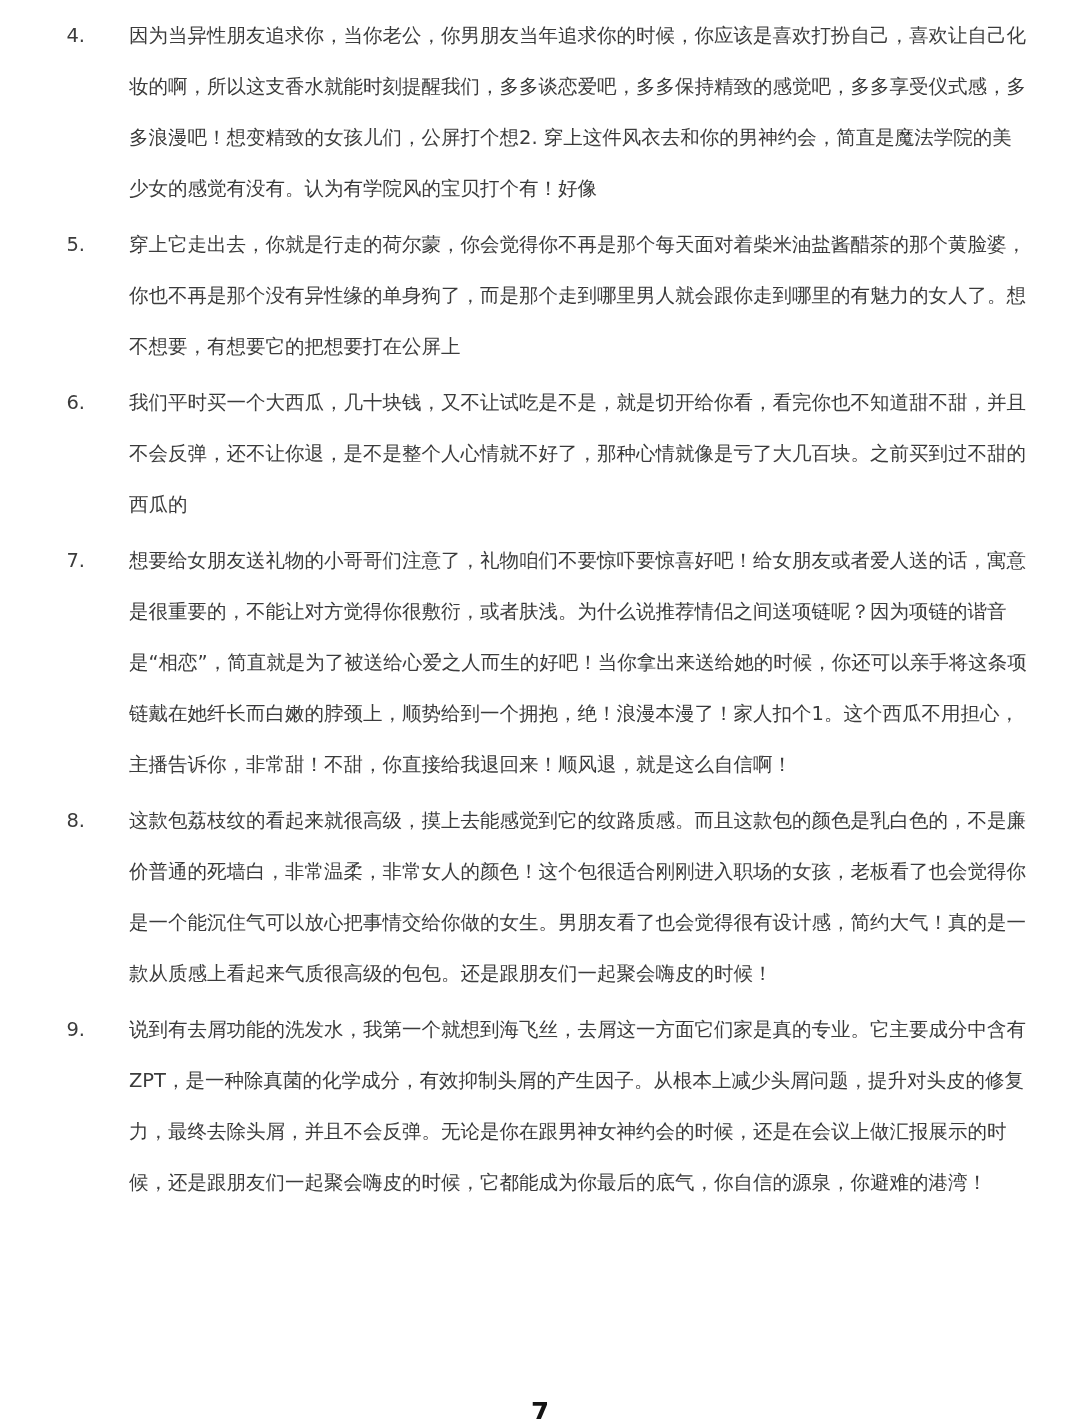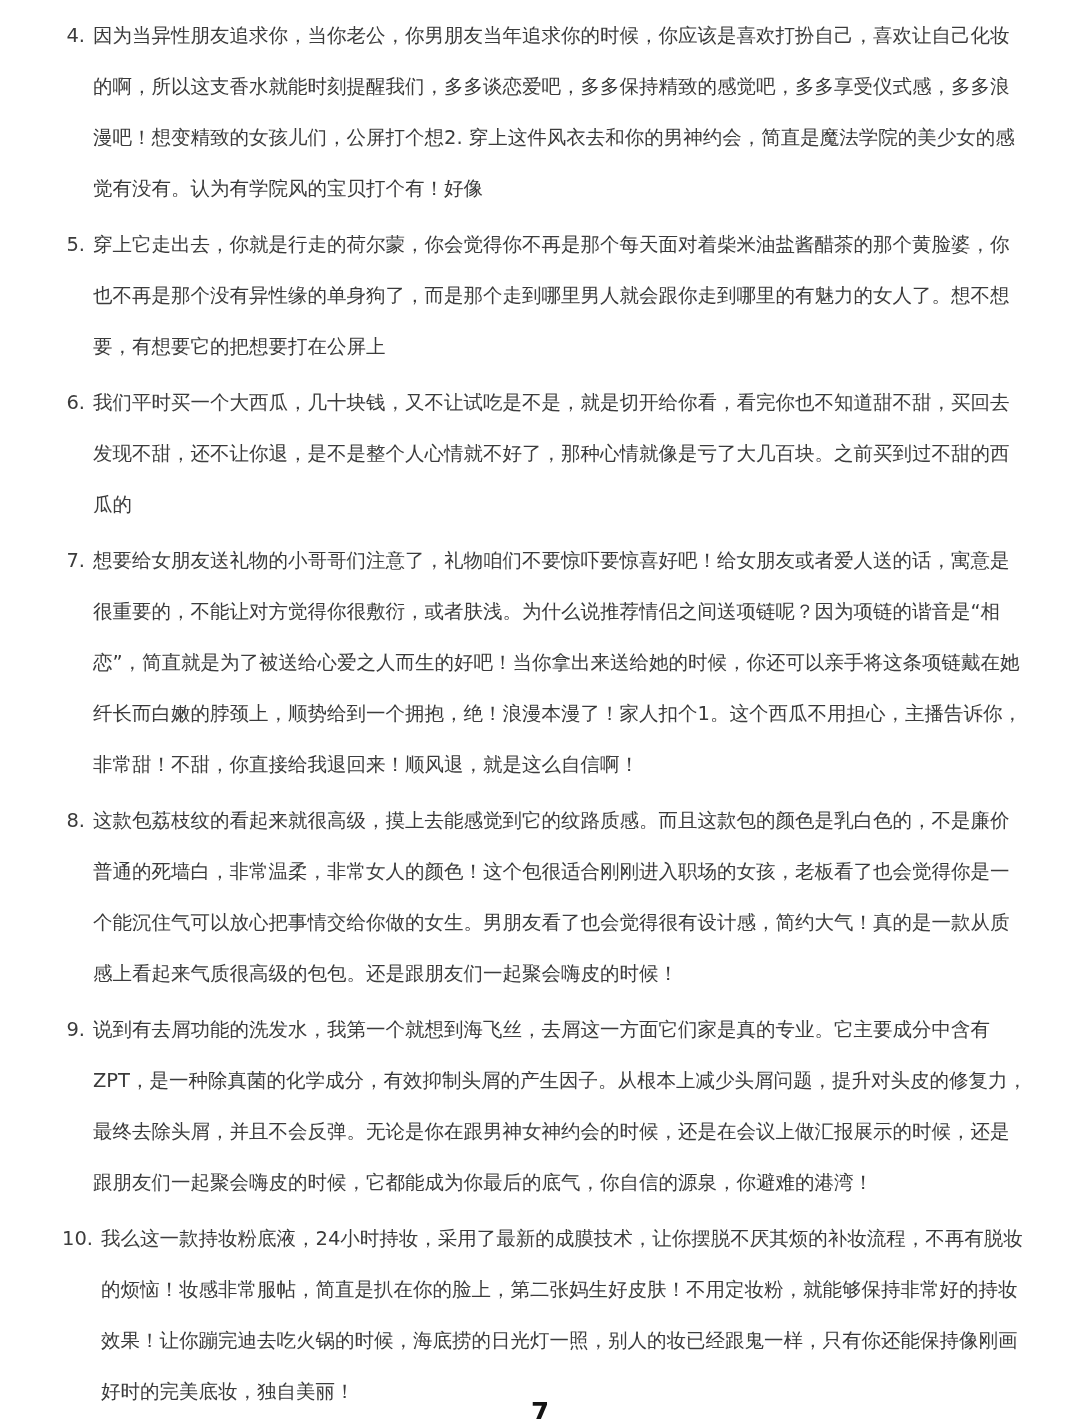--- a/index.html
+++ b/index.html
@@ -29,20 +29,21 @@
     flex: none;
     min-width: 23px;
     text-align: right;
     margin-right: 8px;
     white-space: nowrap;
   }
   .item-text {
     flex: 1;
     text-align: left;
     word-break: break-word;
+    margin-left: 36px;
   }
   .page-number {
     position: absolute;
     top: 1398px;
     left: 0;
     width: 100%;
     text-align: center;
     font-size: 26px;
     font-weight: 700;
     color: #141414;
@@ -59,38 +60,34 @@
     <span class="item-text">因为当异性朋友追求你，当你老公，你男朋友当年追求你的时候，你应该是喜欢打扮自己，喜欢让自己化妆的啊，所以这支香水就能时刻提醒我们，多多谈恋爱吧，多多保持精致的感觉吧，多多享受仪式感，多多浪漫吧！想变精致的女孩儿们，公屏打个想2. 穿上这件风衣去和你的男神约会，简直是魔法学院的美少女的感觉有没有。认为有学院风的宝贝打个有！好像</span>
   </div>
 
   <div class="item">
     <span class="item-number">5.</span>
     <span class="item-text">穿上它走出去，你就是行走的荷尔蒙，你会觉得你不再是那个每天面对着柴米油盐酱醋茶的那个黄脸婆，你也不再是那个没有异性缘的单身狗了，而是那个走到哪里男人就会跟你走到哪里的有魅力的女人了。想不想要，有想要它的把想要打在公屏上</span>
   </div>
 
   <div class="item">
     <span class="item-number">6.</span>
-    <span class="item-text">我们平时买一个大西瓜，几十块钱，又不让试吃是不是，就是切开给你看，看完你也不知道甜不甜，买回去发现不甜，还不让你退，是不是整个人心情就不好了，那种心情就像是亏了大几百块。之前买到过不甜的西瓜的</span>
+    <span class="item-text">我们平时买一个大西瓜，几十块钱，又不让试吃是不是，就是切开给你看，看完你也不知道甜不甜，并且不会反弹，还不让你退，是不是整个人心情就不好了，那种心情就像是亏了大几百块。之前买到过不甜的西瓜的</span>
   </div>
 
   <div class="item">
     <span class="item-number">7.</span>
     <span class="item-text">想要给女朋友送礼物的小哥哥们注意了，礼物咱们不要惊吓要惊喜好吧！给女朋友或者爱人送的话，寓意是很重要的，不能让对方觉得你很敷衍，或者肤浅。为什么说推荐情侣之间送项链呢？因为项链的谐音是“相恋”，简直就是为了被送给心爱之人而生的好吧！当你拿出来送给她的时候，你还可以亲手将这条项链戴在她纤长而白嫩的脖颈上，顺势给到一个拥抱，绝！浪漫本漫了！家人扣个1。这个西瓜不用担心，主播告诉你，非常甜！不甜，你直接给我退回来！顺风退，就是这么自信啊！</span>
   </div>
 
   <div class="item">
     <span class="item-number">8.</span>
     <span class="item-text">这款包荔枝纹的看起来就很高级，摸上去能感觉到它的纹路质感。而且这款包的颜色是乳白色的，不是廉价普通的死墙白，非常温柔，非常女人的颜色！这个包很适合刚刚进入职场的女孩，老板看了也会觉得你是一个能沉住气可以放心把事情交给你做的女生。男朋友看了也会觉得很有设计感，简约大气！真的是一款从质感上看起来气质很高级的包包。还是跟朋友们一起聚会嗨皮的时候！</span>
   </div>
 
   <div class="item">
     <span class="item-number">9.</span>
     <span class="item-text">说到有去屑功能的洗发水，我第一个就想到海飞丝，去屑这一方面它们家是真的专业。它主要成分中含有ZPT，是一种除真菌的化学成分，有效抑制头屑的产生因子。从根本上减少头屑问题，提升对头皮的修复力，最终去除头屑，并且不会反弹。无论是你在跟男神女神约会的时候，还是在会议上做汇报展示的时候，还是跟朋友们一起聚会嗨皮的时候，它都能成为你最后的底气，你自信的源泉，你避难的港湾！</span>
   </div>
 
-  <div class="item">
-    <span class="item-number">10.</span>
-    <span class="item-text">我么这一款持妆粉底液，24小时持妆，采用了最新的成膜技术，让你摆脱不厌其烦的补妆流程，不再有脱妆的烦恼！妆感非常服帖，简直是扒在你的脸上，第二张妈生好皮肤！不用定妆粉，就能够保持非常好的持妆效果！让你蹦完迪去吃火锅的时候，海底捞的日光灯一照，别人的妆已经跟鬼一样，只有你还能保持像刚画好时的完美底妆，独自美丽！</span>
-  </div>
 
 </div>
 
 <div class="page-number">7</div>
 
 </body></html>

